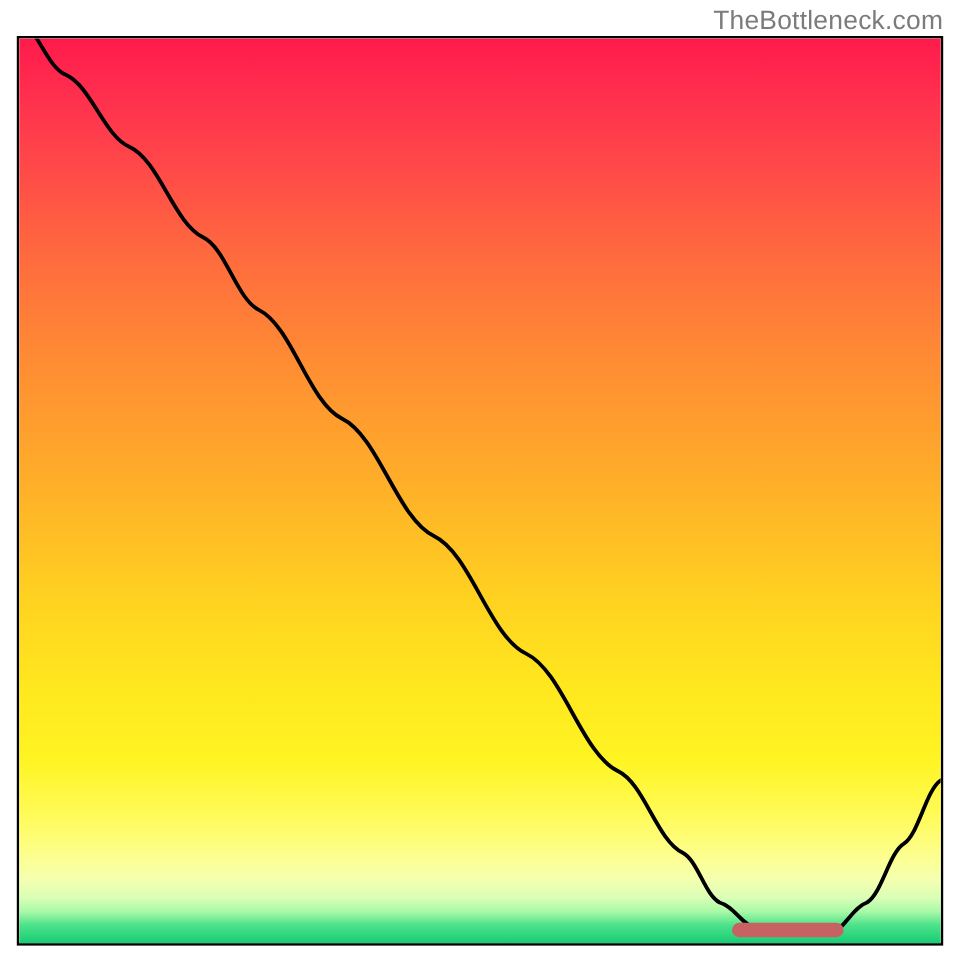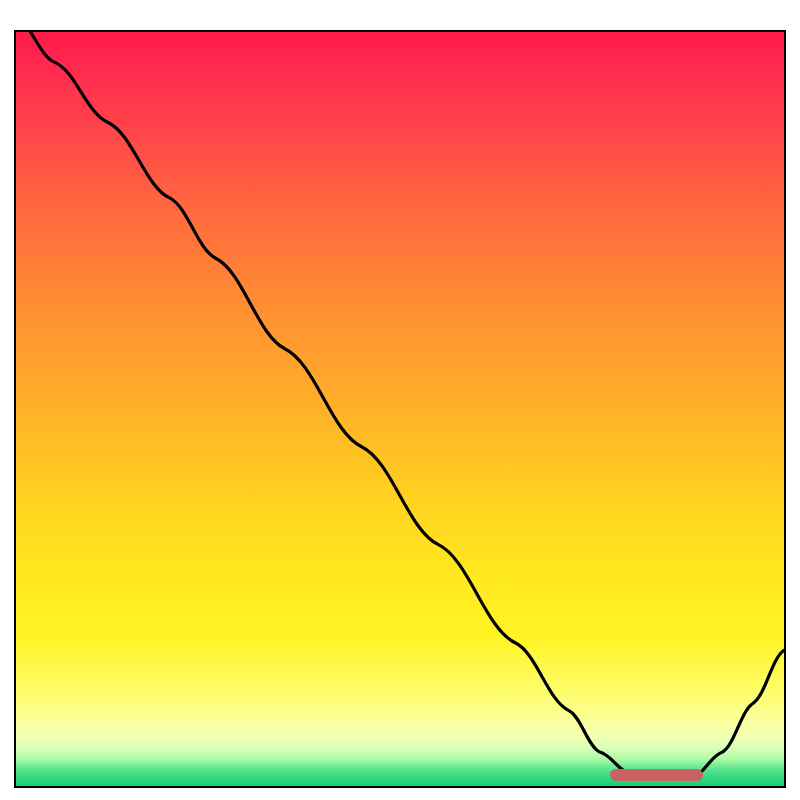--- a/index.html
+++ b/index.html
@@ -67,20 +67,21 @@
     position: absolute;
     height: 12px;
     background: #c86262;
     border-radius: 6px;
   }
 </style>
 </head>
 <body>
 
 <div class="chart-wrap">
+  <div class="watermark">TheBottleneck.com</div>
   <div class="plot">
     <div class="gradient"></div>
     <svg class="curve" viewBox="0 0 772 758" preserveAspectRatio="none">
       <path id="curve-path" fill="none" stroke="#000" stroke-width="3.2" stroke-linejoin="round" stroke-linecap="round" d="M 0.0 -15.2 C 15.4 -8.3, 23.2 23.5, 38.6 30.3 C 60.2 39.4, 71.0 81.9, 92.6 91.0 C 117.3 102.3, 129.7 155.4, 154.4 166.8 C 172.9 175.9, 182.2 218.3, 200.7 227.4 C 228.5 241.0, 242.4 304.7, 270.2 318.4 C 301.1 333.1, 316.5 402.1, 347.4 416.9 C 378.3 431.7, 393.7 500.7, 424.6 515.4 C 455.5 530.2, 470.9 599.2, 501.8 614.0 C 523.4 624.2, 534.2 672.0, 555.8 682.2 C 568.2 688.5, 574.4 717.6, 586.7 723.9 C 599.1 727.2, 605.2 742.6, 617.6 745.9 C 630.0 746.7, 636.1 750.4, 648.5 751.2 C 660.8 751.1, 667.0 750.5, 679.4 750.4 C 691.7 746.4, 697.9 727.9, 710.2 723.9 C 722.6 716.5, 728.8 682.0, 741.1 674.6 C 753.5 666.7, 759.6 629.5, 772.0 621.6"></path>
     </svg>
     <div id="opt-marker" class="marker" style="left: 594.44px; width: 92.64px; bottom: 5px;"></div>
   </div>
 </div>
 
 </body></html>

